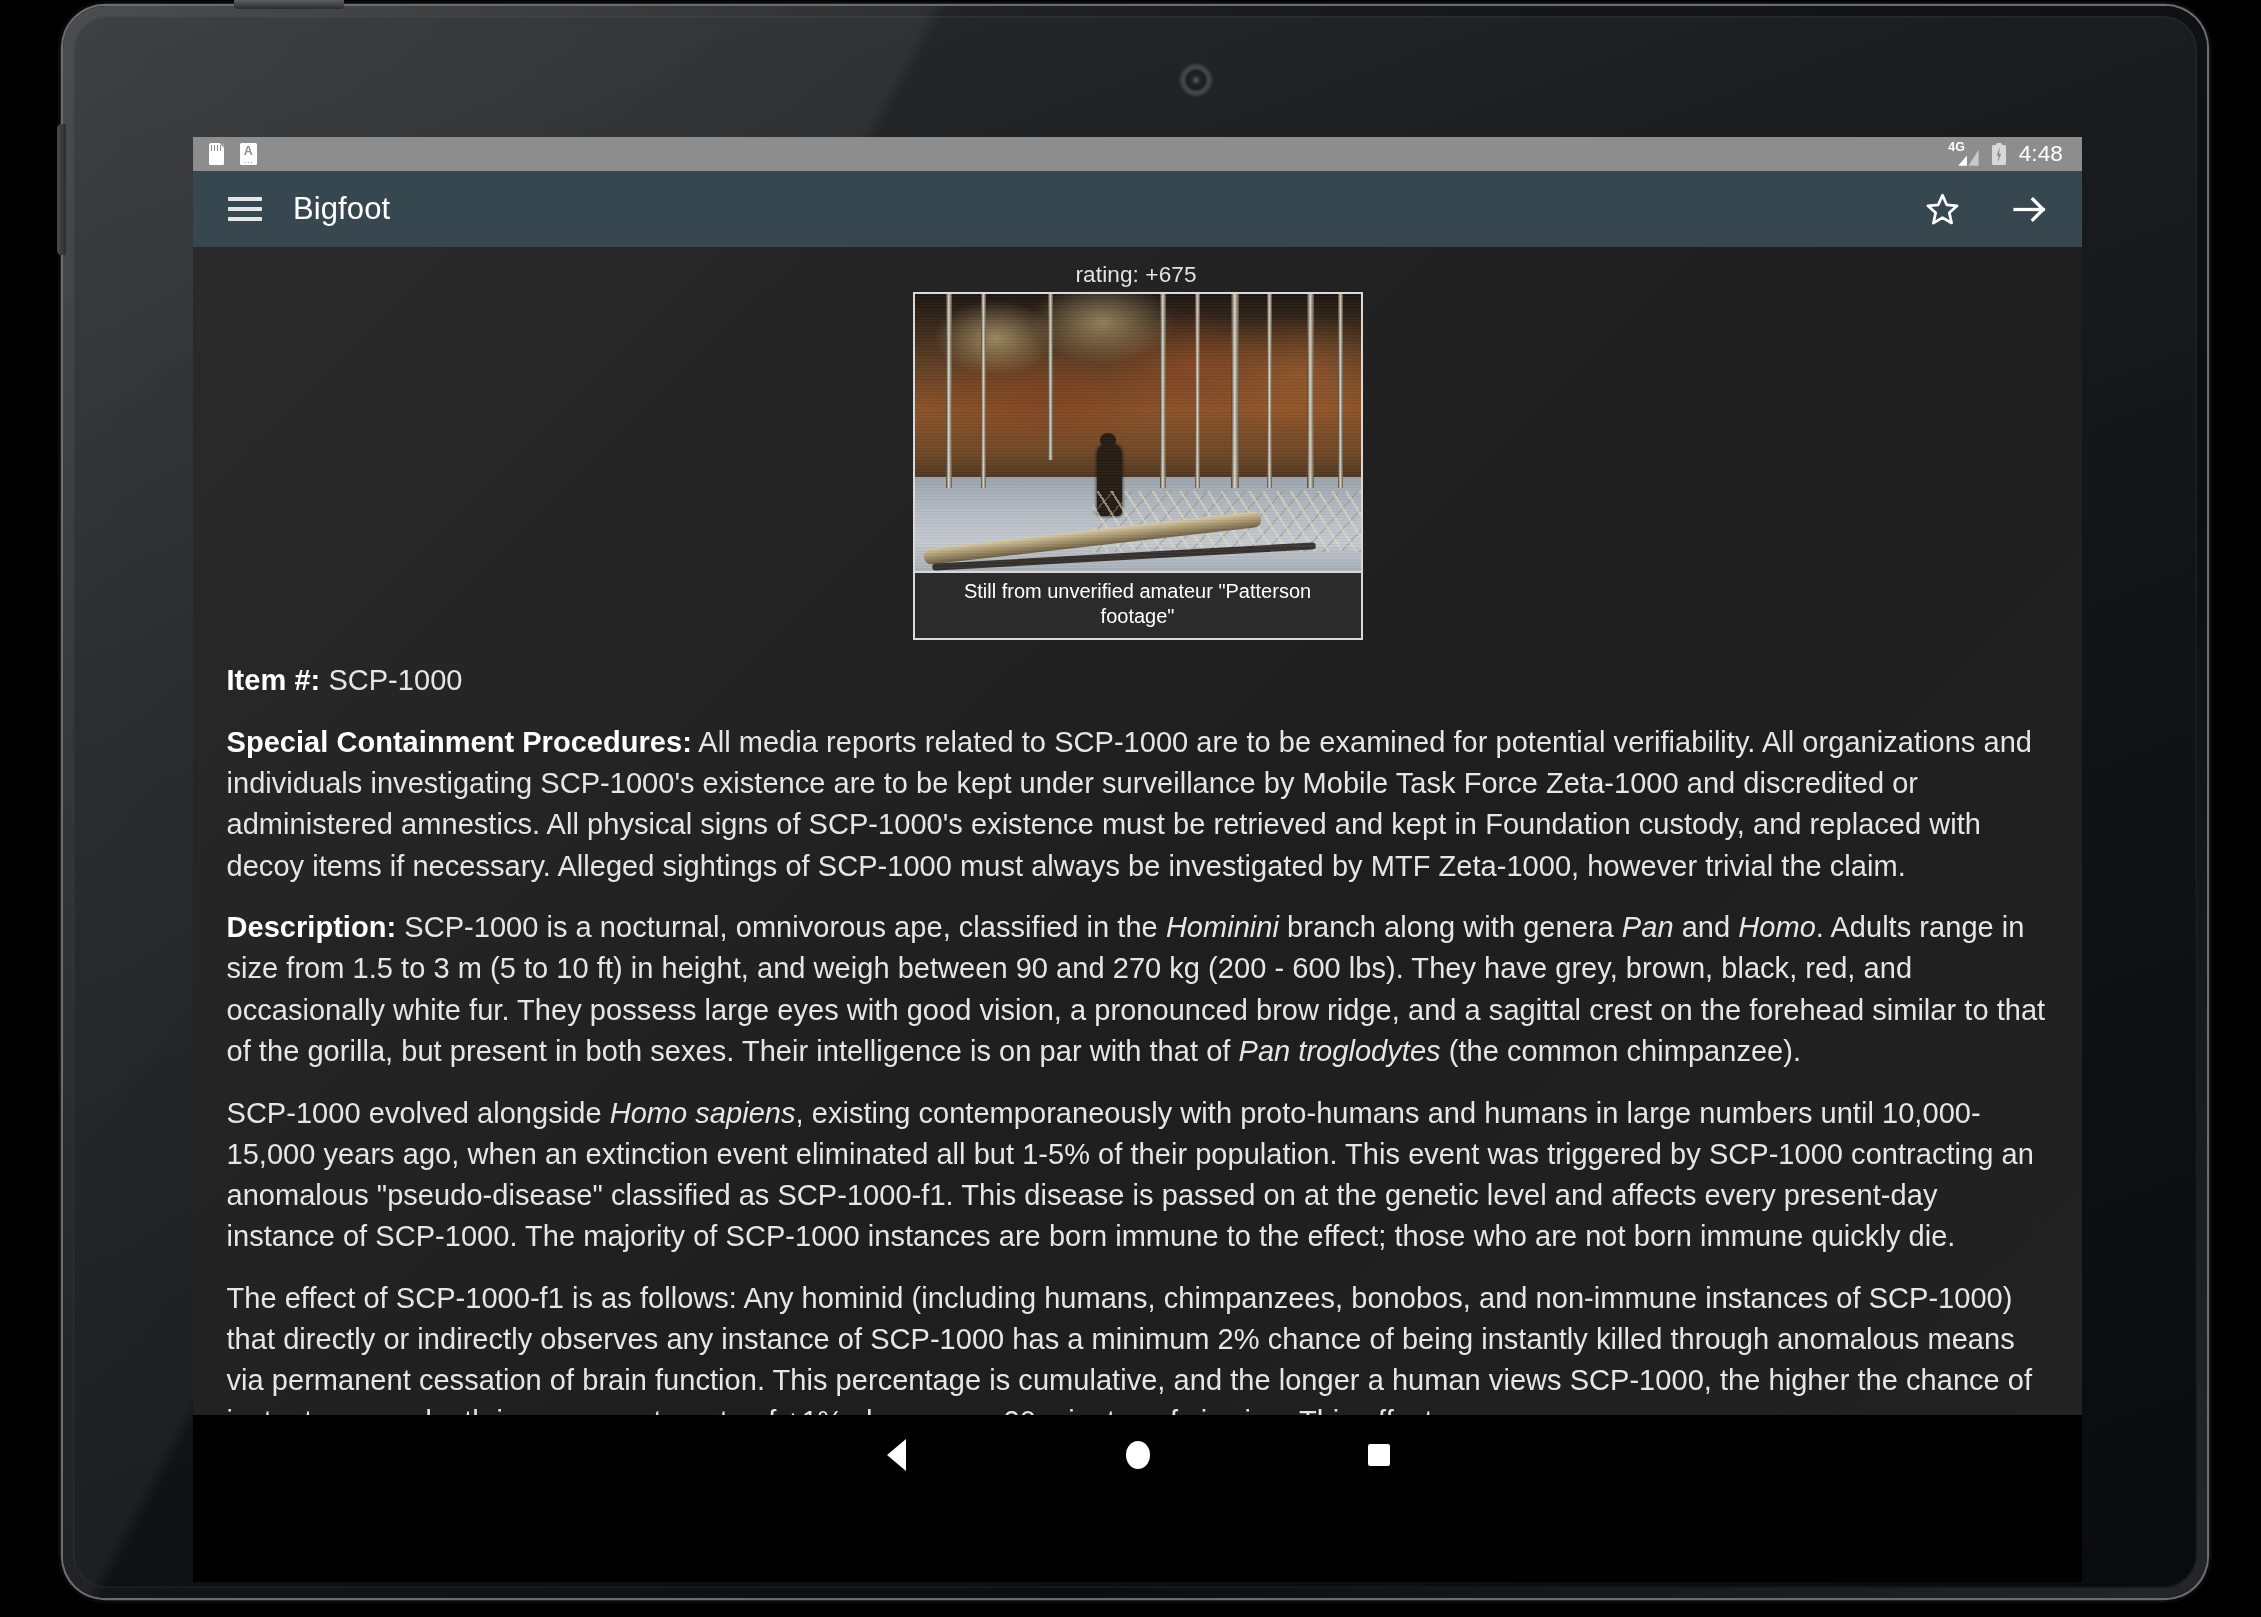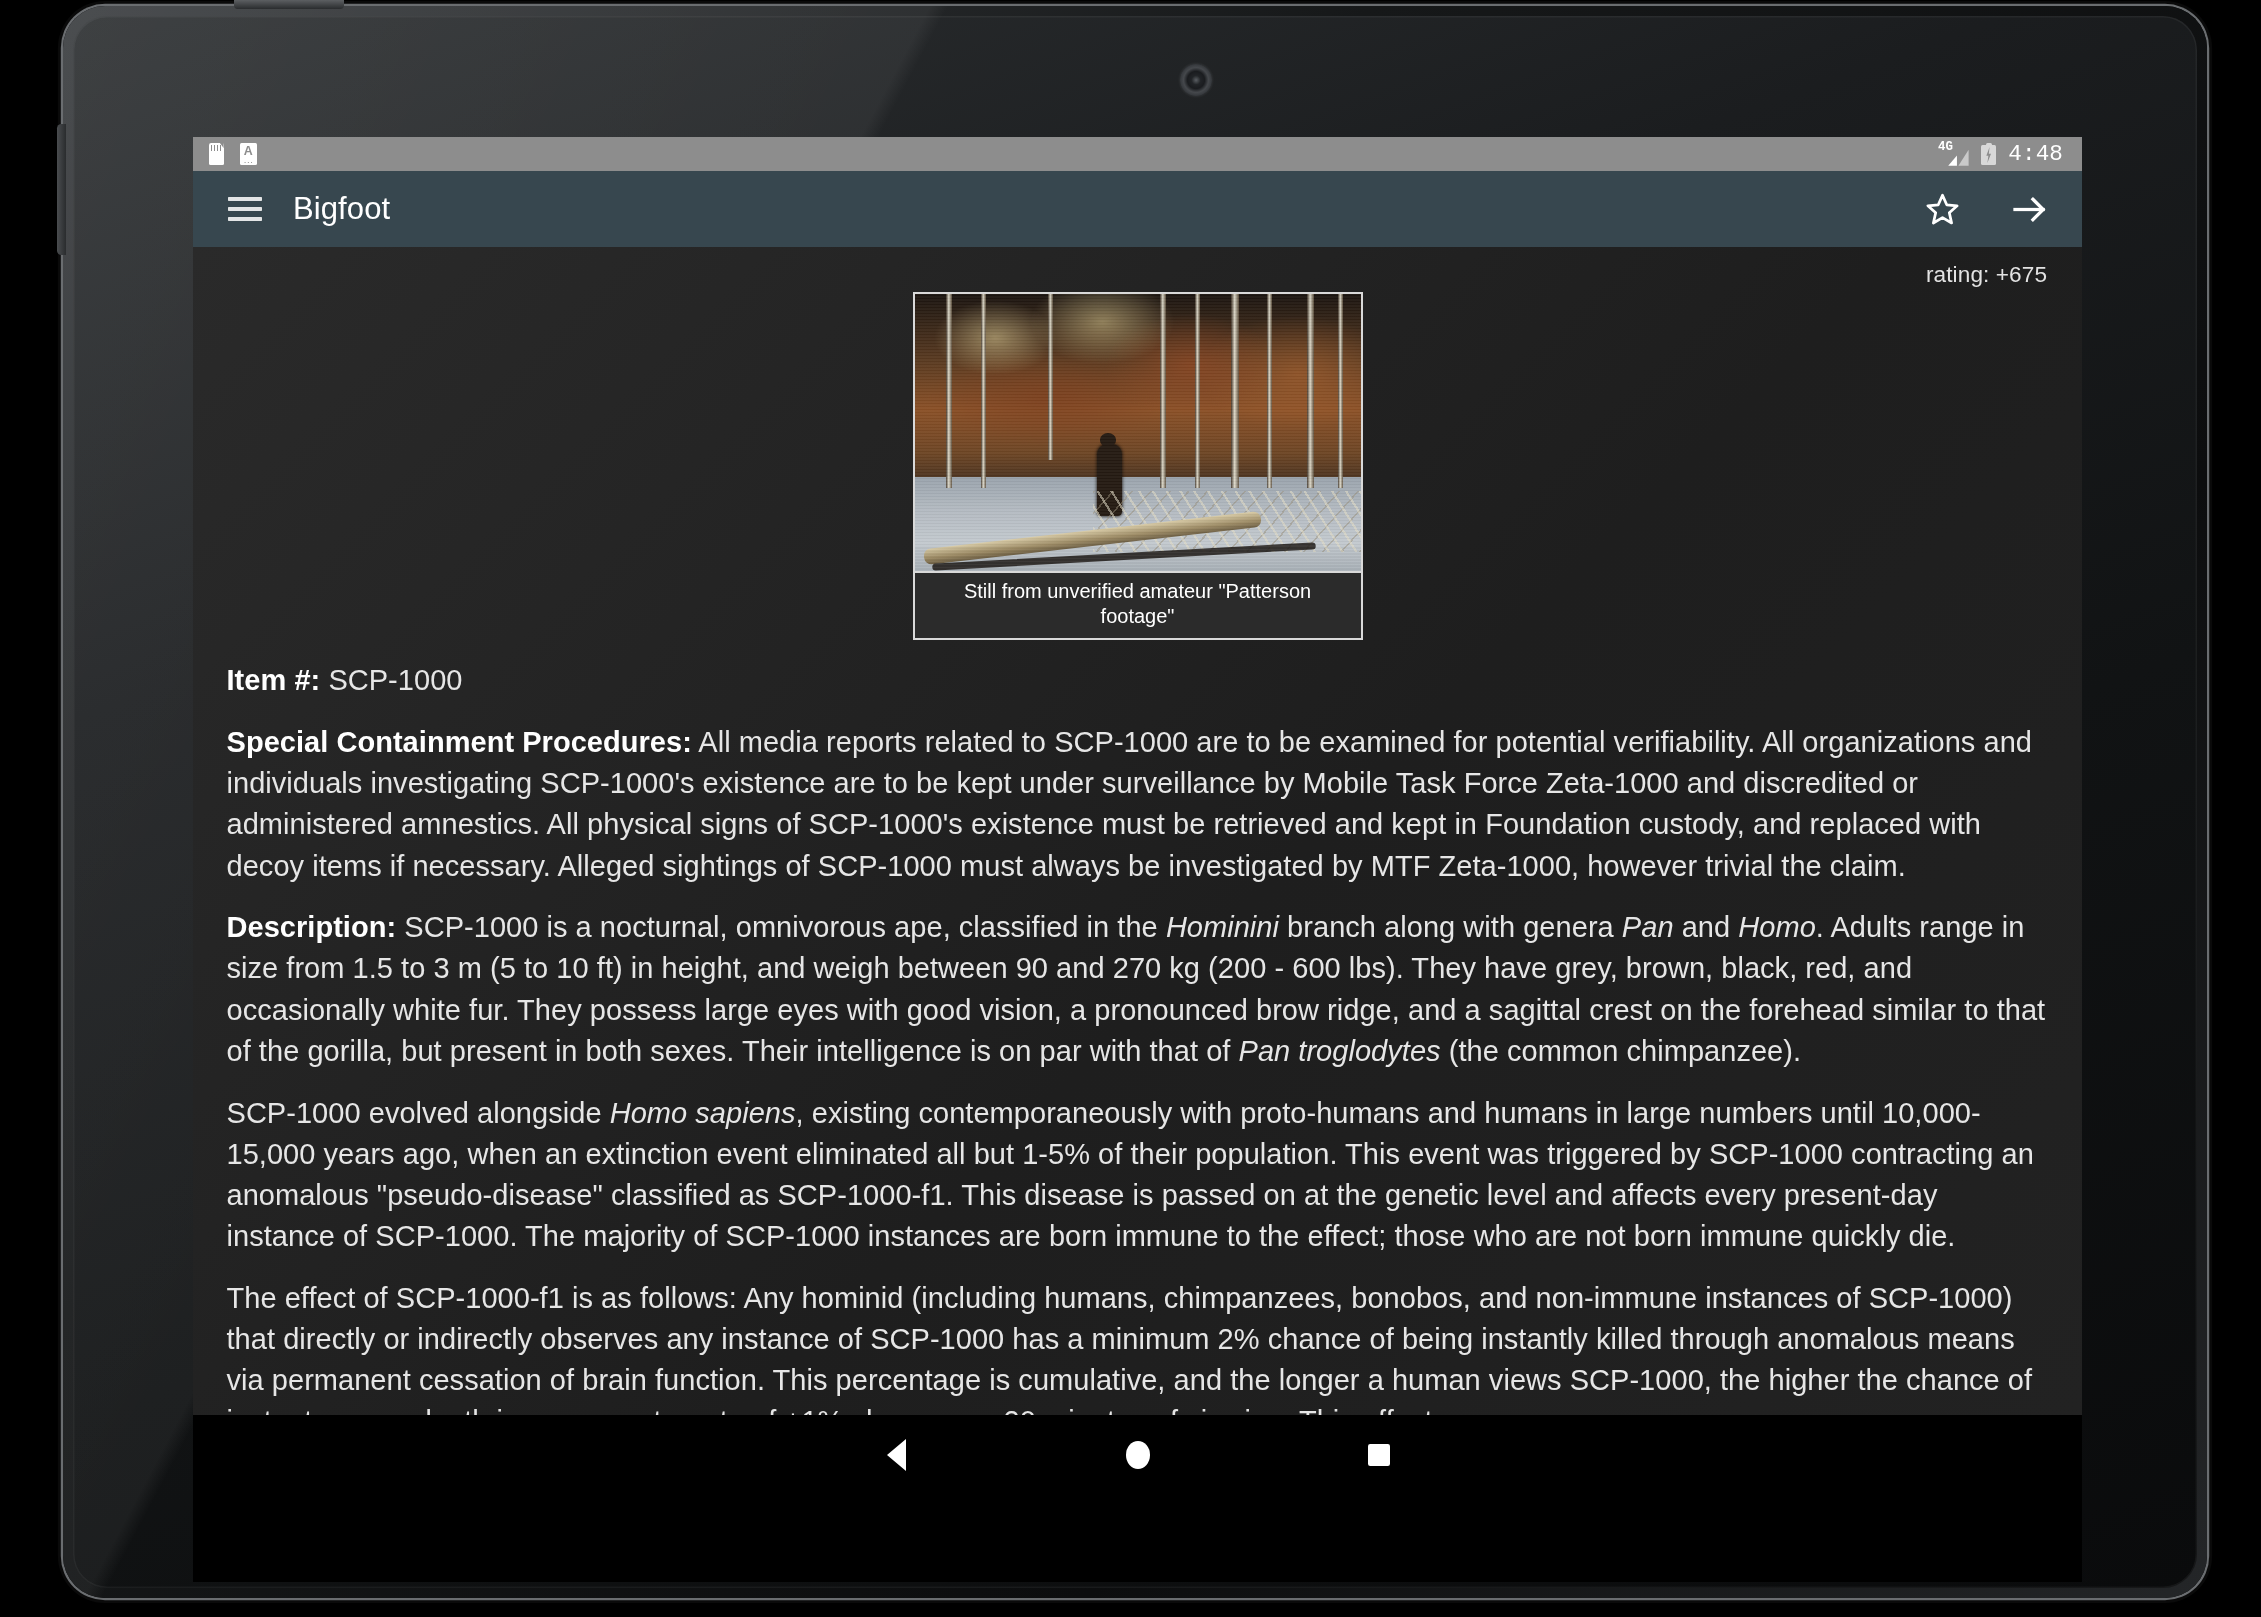--- a/index.html
+++ b/index.html
@@ -67,21 +67,21 @@
 
   
   #statusbar {
     position: relative; height: 34px;
     background: #8d8d8d;
     display: flex; align-items: center;
     padding: 0 19px 0 16px;
     color: #ffffff;
   }
   .sb-left { display: flex; align-items: center; gap: 16px; }
-  .sb-right { margin-left: auto; display: flex; align-items: center; gap: 12.4px; font-family: Liberation Mono, monospace; }
+  .sb-right { margin-left: auto; display: flex; align-items: center; gap: 12.4px; }
   .sb-time { font-size: 22.6px; letter-spacing: 0.1px; color:#fff; font-weight: 400; }
 
   .icon-sd { width: 14.6px; height: 22px; background:#fff; border-radius: 2.2px 2.2px 1.5px 1.5px;
              position: relative; box-shadow: inset -2.2px 0 0 -0.7px rgba(0,0,0,0); }
   .icon-sd::before { content:""; position:absolute; top:1.5px; left:2.2px; width:10.2px; height:6.6px;
              background: repeating-linear-gradient(90deg, #8d8d8d 0 1.5px, #fff 1.5px 2.9px); }
   .icon-sd::after { content:""; position:absolute; right:0; top:0; width:3.7px; height:5.1px; background:#8d8d8d;
              clip-path: polygon(100% 0, 0 0, 100% 100%); }
 
   .icon-doc { width: 17.5px; height: 22px; background:#fff; border-radius: 1.5px; position: relative;
@@ -120,21 +120,21 @@
 
   
   #content {
     position: relative;
     height: calc(1278px - 34px - 76px);
     background: linear-gradient(135deg, #2a2a2a 0%, #242424 28%, #1e1e1e 56%, #222222 100%);
     color: #e8e8e8;
     padding: 0 32px 0 32px;
     overflow: hidden;
   }
-  #rating { text-align: right; font-size: 22.6px; color: #e2e2e2; padding: 14.6px 2.9px 0 0; letter-spacing:0.1px;}
+  #rating { text-align: center; font-size: 22.6px; color: #e2e2e2; padding: 14.6px 2.9px 0 0; letter-spacing:0.1px;}
 
   .figure { width: 450px; margin: 4.4px auto 0 auto; }
   .figure-img {
     width: 450px; height: 279px; border: 2.2px solid #d9d9d9; border-bottom: none;
     background:#2b2b2b; position: relative; overflow: hidden;
   }
   .figure-cap {
     width: 450px; border: 2.2px solid #d9d9d9; background: #2b2b2b;
     color: #ffffff; font-size: 20px; line-height: 1.26; text-align: center;
     padding: 5.8px 11.7px 8.8px 11.7px;

